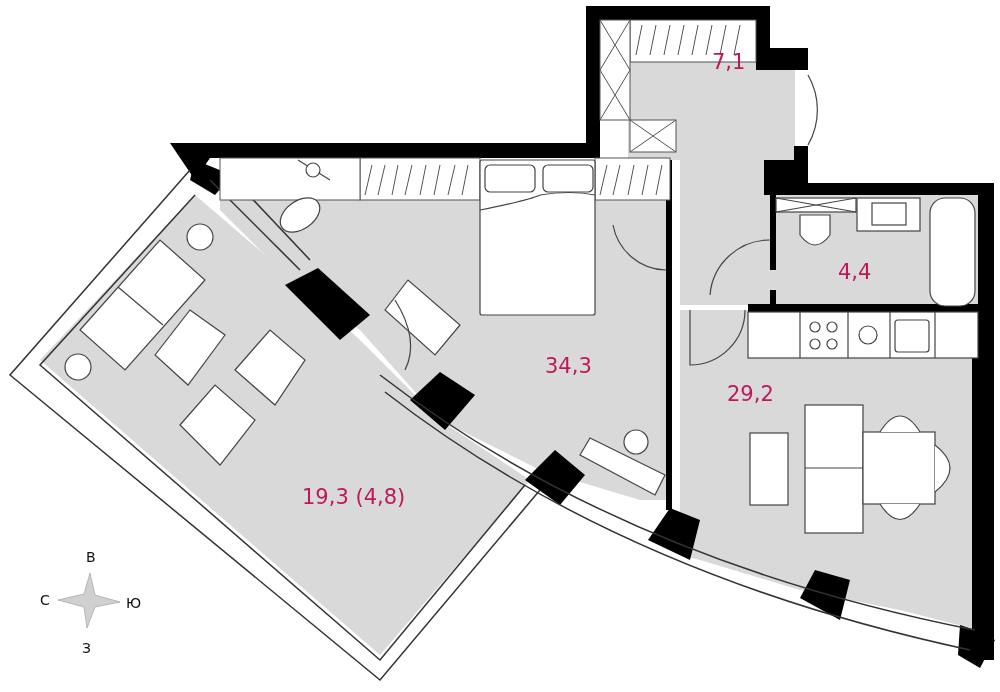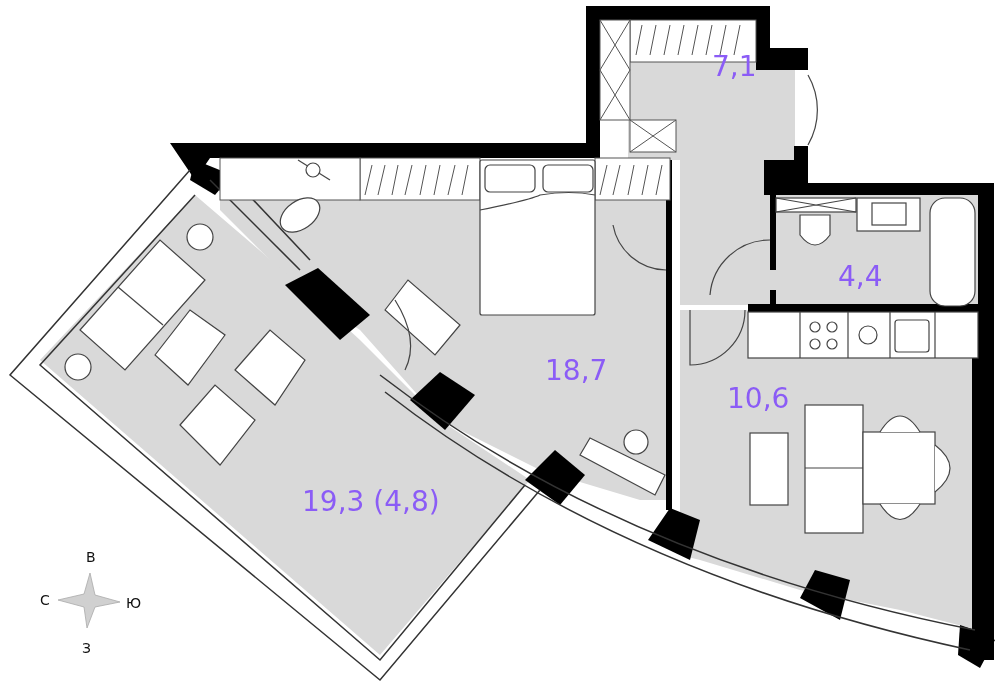--- a/index.html
+++ b/index.html
@@ -1,18 +1,18 @@
 <!DOCTYPE html>
 <html><head>
 <meta charset="utf-8">
 <style>
   html, body { margin:0; padding:0; background:#ffffff; }
   body { width:1000px; height:692px; position:relative; overflow:hidden; font-family:"DejaVu Sans", sans-serif; }
   #plan { position:absolute; left:0; top:0; width:1000px; height:692px; }
-  .room-label { position:absolute; font-family:"DejaVu Sans", sans-serif; font-size:28px; color:#8b5cf6; white-space:nowrap; }
+  .room-label { position:absolute; font-family:"DejaVu Sans", sans-serif; font-size:21px; color:#be185d; white-space:nowrap; }
   .compass-label { position:absolute; font-family:"DejaVu Sans", sans-serif; font-size:14px; color:#111; }
 </style>
 </head>
 <body>
 
 <svg id="plan" viewBox="0 0 1000 692" xmlns="http://www.w3.org/2000/svg">
 
   <g fill="#d9d9d9" stroke="none">
 
     <polygon points="628,62 795,62 795,185 770,185 770,305 680,305 680,160 628,160"></polygon>
@@ -148,20 +148,20 @@
     <path d="M690,310 L690,365 A55,55 0 0 0 745,310"></path>
   </g>
 
   <g fill="#d0d0d0" stroke="#aaa" stroke-width="0.8">
     <polygon points="90,573 95,595 120,602 95,607 87,628 84,607 58,600 84,594"></polygon>
   </g>
 </svg>
 
 <div class="room-label" style="left:712px; top:50px;">7,1</div>
 <div class="room-label" style="left:838px; top:260px;text-align:right;">4,4</div>
-<div class="room-label" style="left:545px; top:354px;">18,7</div>
-<div class="room-label" style="left:727px; top:382px;">10,6</div>
+<div class="room-label" style="left:545px; top:354px;">34,3</div>
+<div class="room-label" style="left:727px; top:382px;">29,2</div>
 <div class="room-label" style="left:302px; top:485px;">19,3 (4,8)</div>
 
 <div class="compass-label" style="left:86px; top:549px;">В</div>
 <div class="compass-label" style="left:40px; top:592px;">С</div>
 <div class="compass-label" style="left:126px; top:595px;">Ю</div>
 <div class="compass-label" style="left:82px; top:640px;">З</div>
 
 </body></html>

